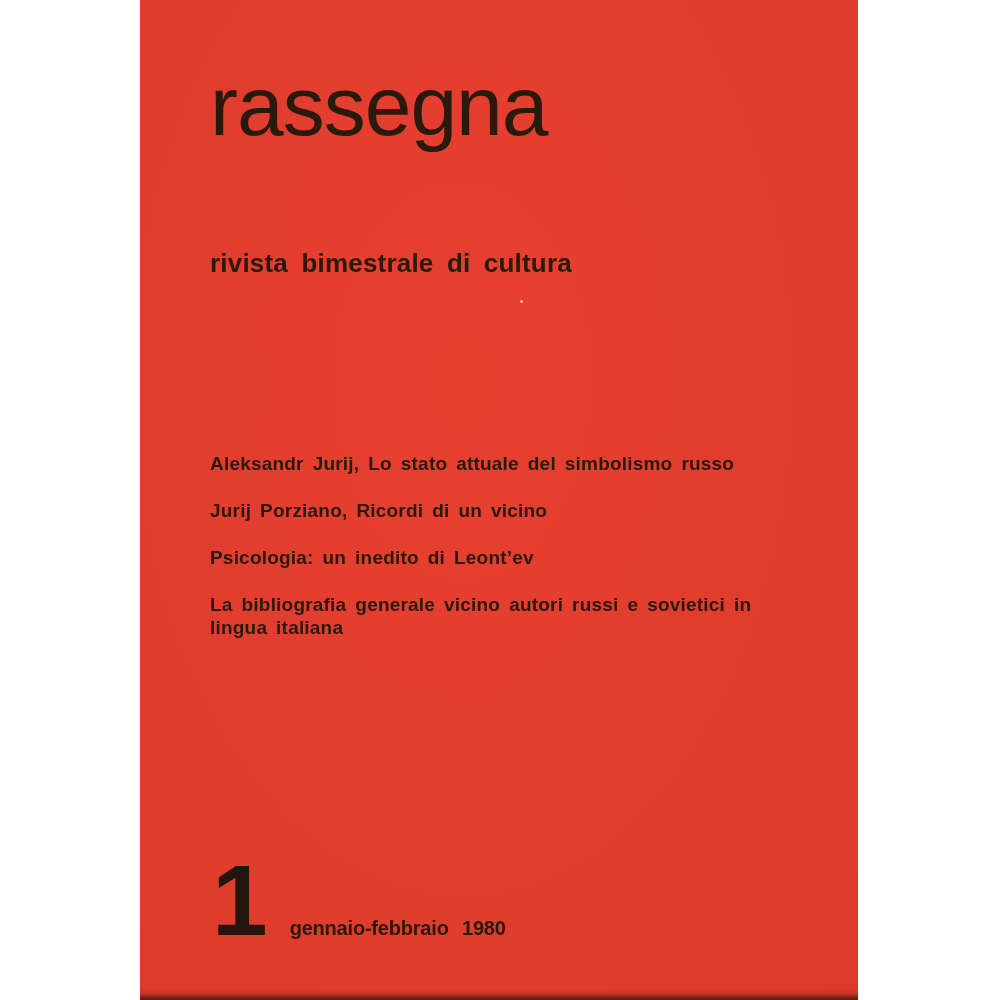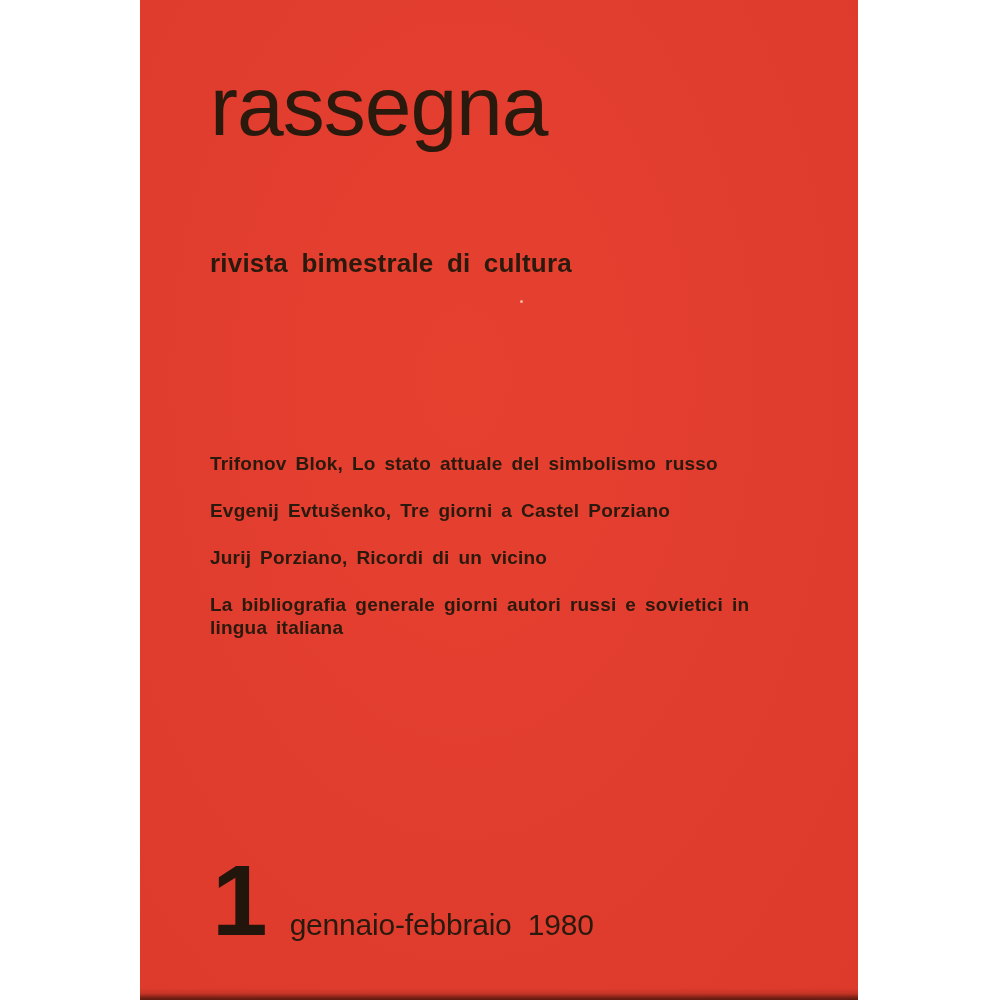--- a/index.html
+++ b/index.html
@@ -73,22 +73,22 @@
     gap: 24px;
     color: #22150b;
   }
   .issue-number {
     font-size: 100px;
     line-height: 90px;
     font-weight: bold;
     letter-spacing: -2px;
   }
   .issue-date {
-    font-size: 30px;
-    font-weight: normal;
+    font-size: 20px;
+    font-weight: bold;
     letter-spacing: -0.2px;
     word-spacing: 8px;
     color: #2a190d;
   }
   
   .bottom-edge {
     position: absolute;
     left: 0;
     bottom: 0;
     width: 100%;
@@ -116,24 +116,24 @@
 <div class="page">
   <div class="cover">
 
     <h1 class="masthead-title">
       <span>rassegna</span>
     </h1>
 
     <div class="masthead-subtitle">rivista bimestrale di cultura</div>
 
     <div class="contents-list">
-      <div class="contents-item">Trifonov Blok, Lo stato attuale del simbolismo russo</div>
-      <div class="contents-item">Evgenij Evtušenko, Tre giorni a Castel Porziano</div>
+      <div class="contents-item">Aleksandr Jurij, Lo stato attuale del simbolismo russo</div>
       <div class="contents-item">Jurij Porziano, Ricordi di un vicino</div>
-      <div class="contents-item">La bibliografia generale giorni autori russi e sovietici in lingua italiana</div>
+      <div class="contents-item">Psicologia: un inedito di Leont’ev</div>
+      <div class="contents-item">La bibliografia generale vicino autori russi e sovietici in lingua italiana</div>
     </div>
 
     <div class="issue-row">
       <span class="issue-number">1</span>
       <span class="issue-date">gennaio-febbraio 1980</span>
     </div>
 
     <div class="paper-speck"></div>
     <div class="bottom-edge"></div>
   </div>

